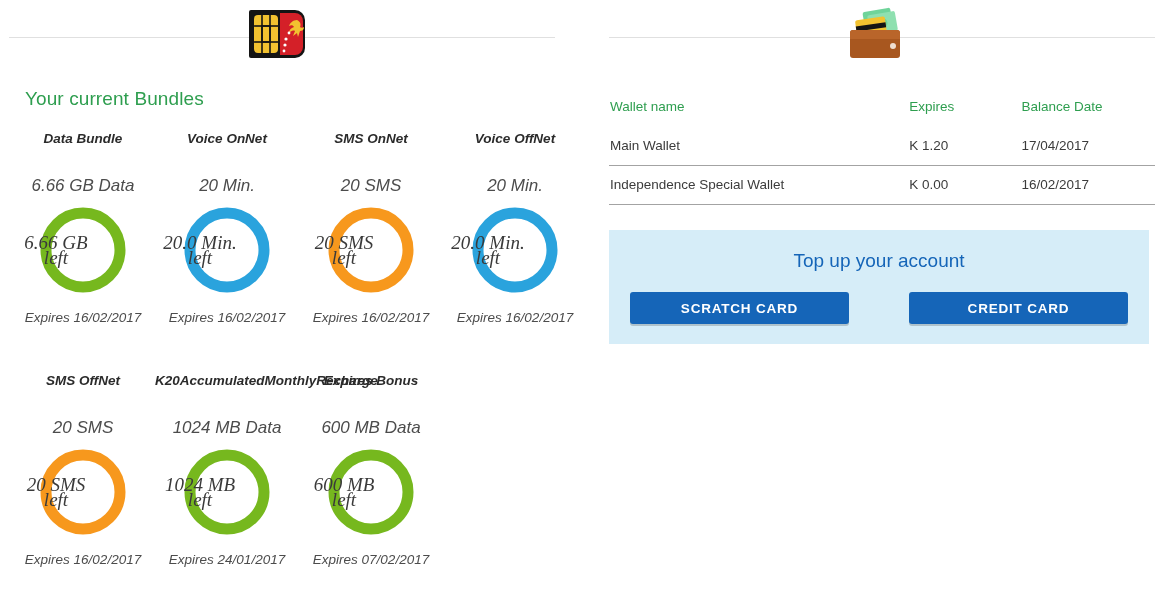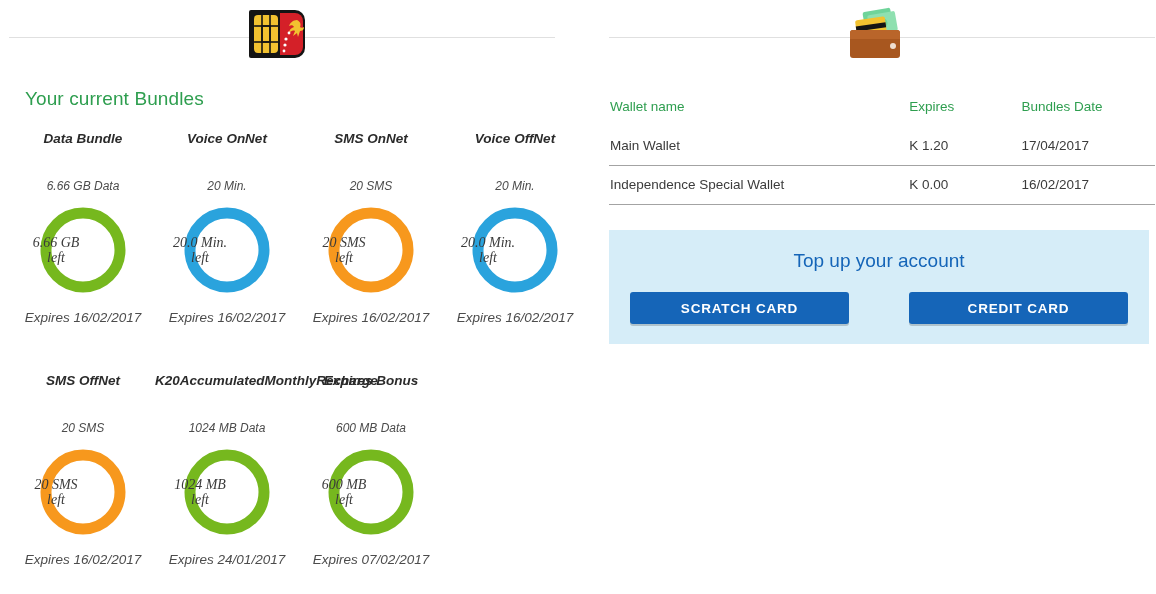--- a/index.html
+++ b/index.html
@@ -75,21 +75,21 @@
   }
   .bundle-title {
     font-size: 13.5px;
     font-weight: bold;
     color: #2b2b2b;
     white-space: nowrap;
     height: 18px;
     line-height: 18px;
   }
   .bundle-amount {
-    font-size: 12px;
+    font-size: 17px;
     color: #4c4c4c;
     margin-top: 29px;
     height: 18px;
     line-height: 18px;
     white-space: nowrap;
   }
   .donut-wrap {
     margin-top: 10px;
     height: 92px;
     position: relative;
@@ -104,21 +104,21 @@
   }
   .donut-label {
     position: absolute;
     left: 0; top: 0;
     width: 90px; height: 90px;
     display: flex;
     flex-direction: column;
     align-items: center;
     justify-content: center;
     font-family: "Liberation Serif", serif;
-    font-size: 14px;
+    font-size: 19px;
     color: #3a3a3a;
     line-height: 15px;
     pointer-events: none;
   }
   .bundle-expiry {
     margin-top: 13px;
     font-size: 13.5px;
     color: #4c4c4c;
     white-space: nowrap;
   }
@@ -344,21 +344,21 @@
   </div>
 </div>
 
 <div class="right-col">
 
   <table class="wallet-table">
     <thead>
       <tr>
         <th class="col-name">Wallet name</th>
         <th class="col-balance">Expires</th>
-        <th class="col-expiry">Bundles Date</th>
+        <th class="col-expiry">Balance Date</th>
       </tr>
     </thead>
     <tbody>
       <tr>
         <td>Main Wallet</td>
         <td>K 1.20</td>
         <td>17/04/2017</td>
       </tr>
       <tr>
         <td>Independence Special Wallet</td>

